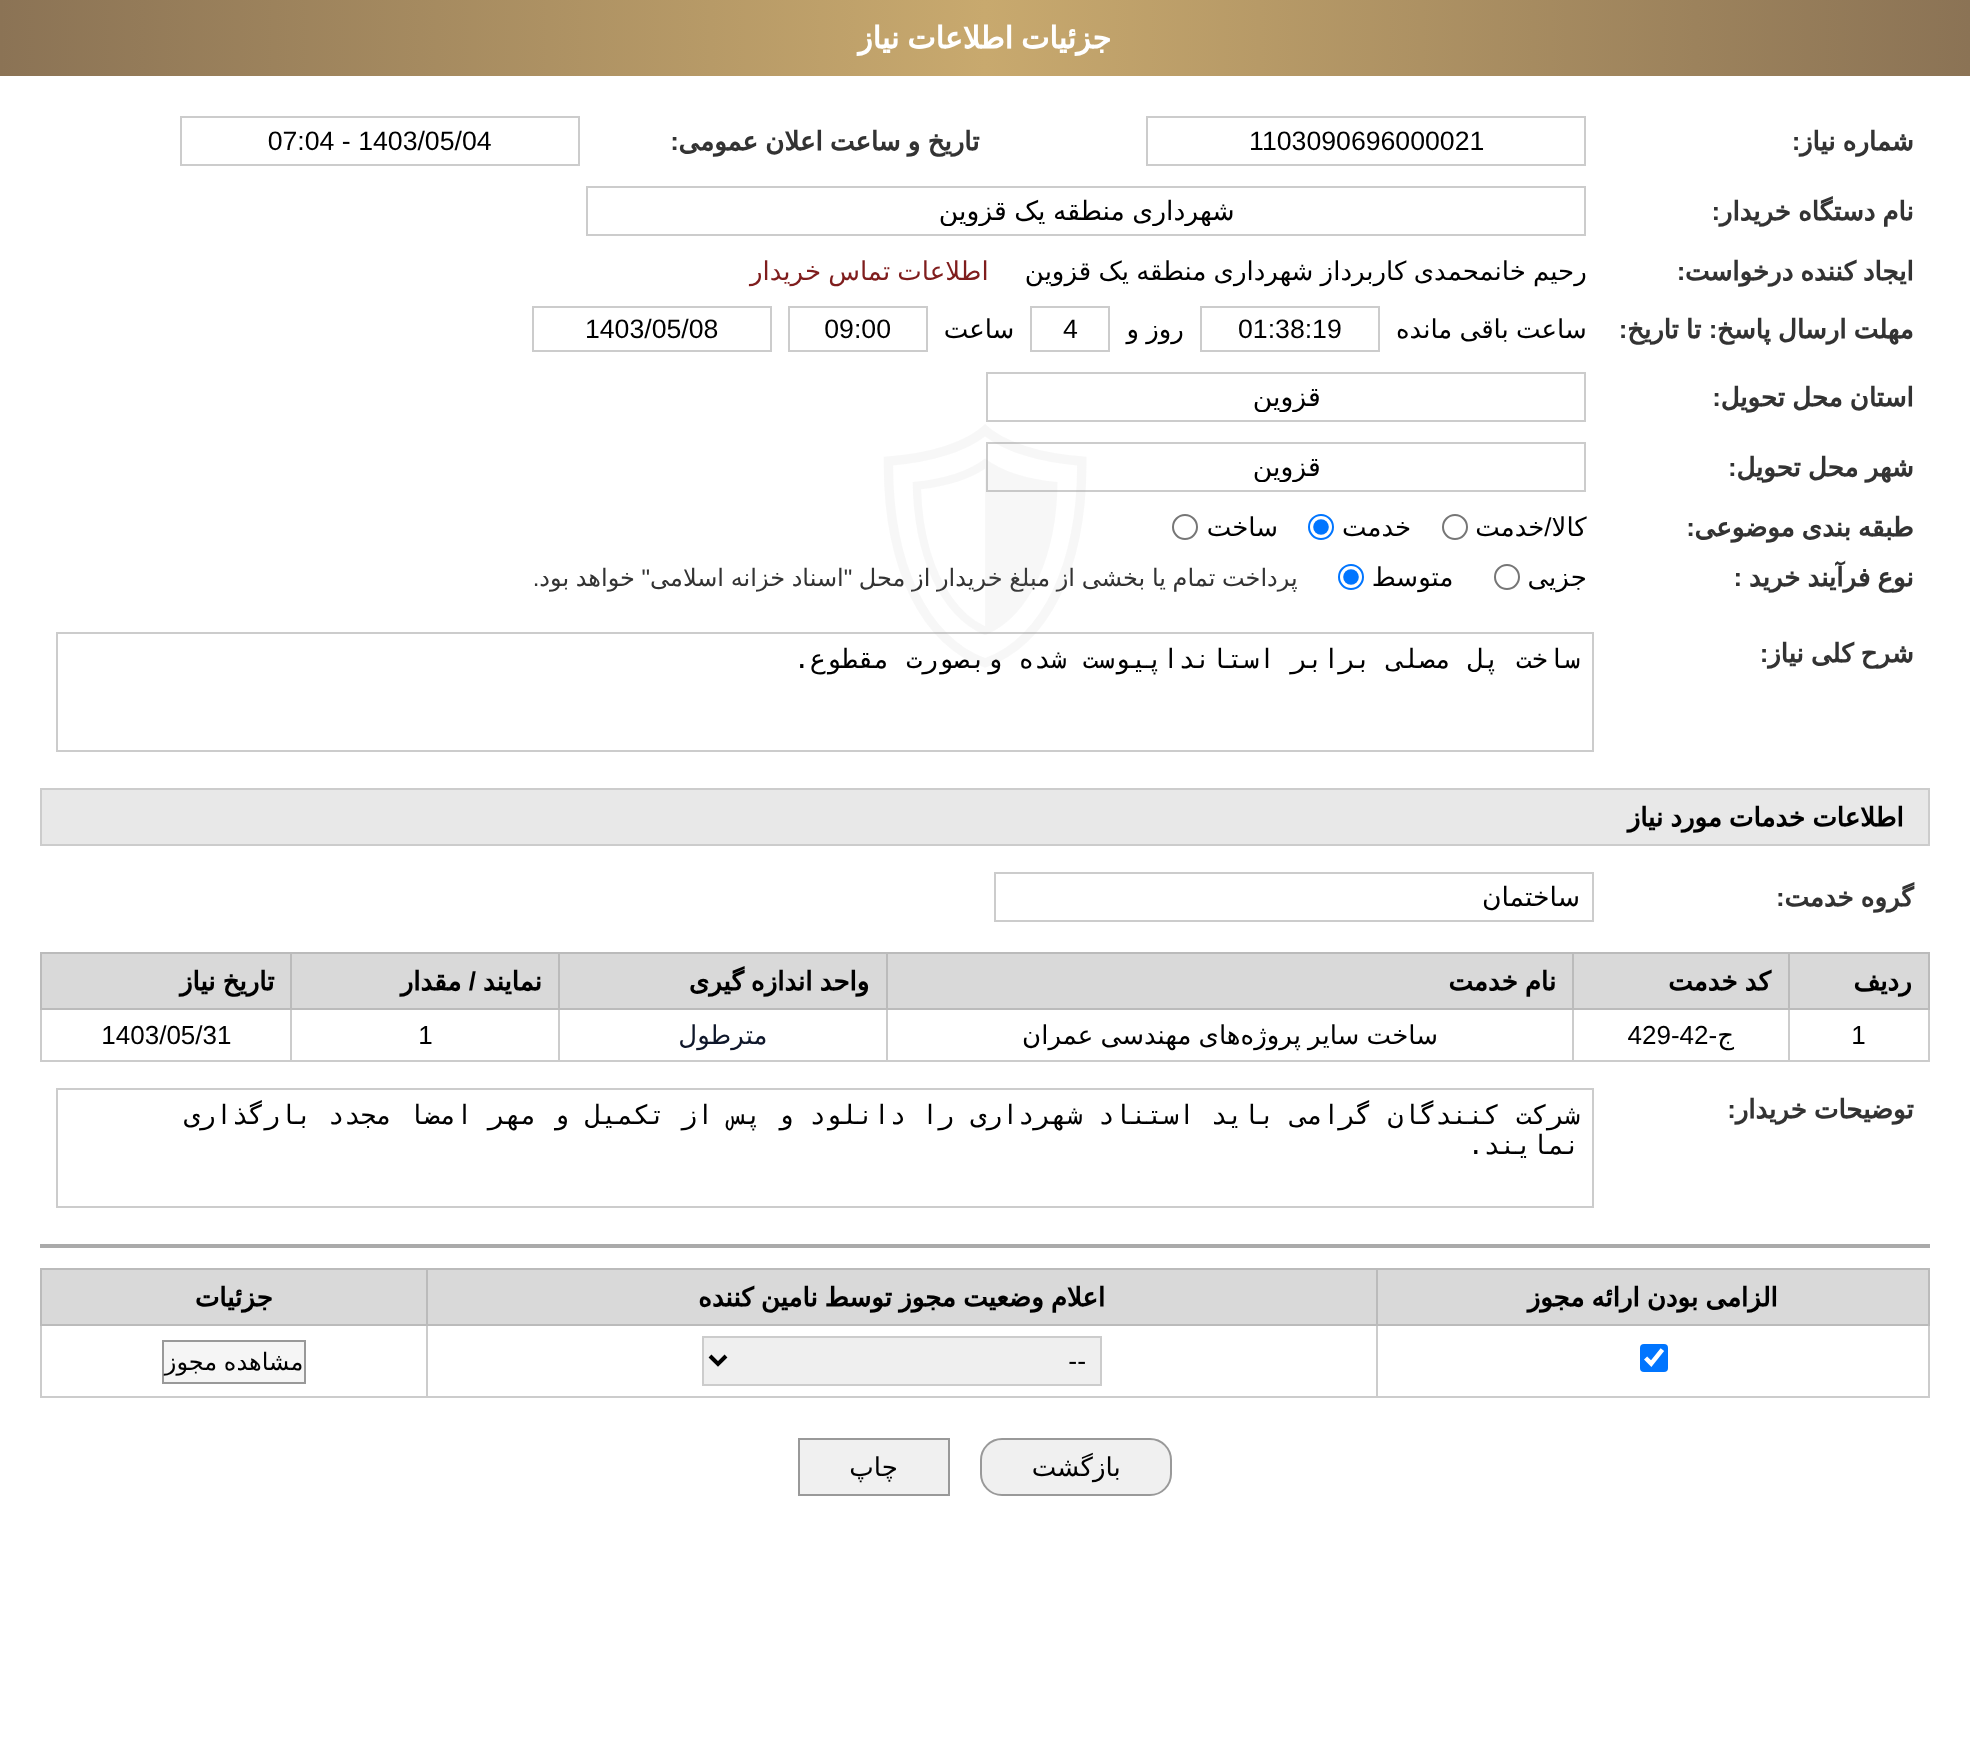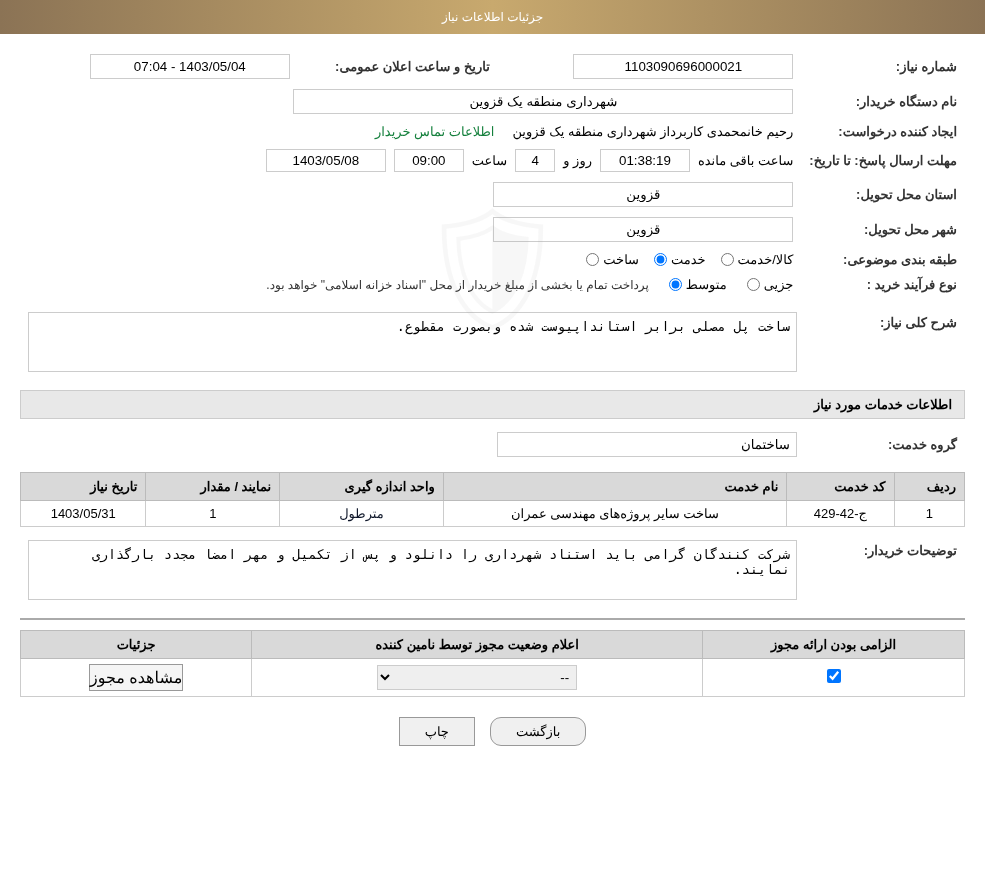--- a/index.html
+++ b/index.html
@@ -13,22 +13,22 @@
       width: 985px;
       margin: 0 auto;
       background: #fff;
       min-height: 875px;
     }
     .header-bar {
       background: linear-gradient(to left, #8b7355, #c8a96e, #8b7355);
       color: #fff;
       text-align: center;
       padding: 10px 20px;
-      font-size: 12px;
-      font-weight: normal;
+      font-size: 15px;
+      font-weight: bold;
     }
     .main-content {
       padding: 15px 20px;
     }
     .info-table {
       width: 100%;
       border-collapse: collapse;
       margin-bottom: 10px;
     }
     .info-table td {
@@ -51,21 +51,21 @@
       padding: 4px 6px;
       background: #fff;
     }
     .input-medium {
       width: 180px;
       border: 1px solid #ccc;
       padding: 4px 6px;
       background: #fff;
     }
     .link-blue {
-      color: #15803d;
+      color: #7f1d1d;
       cursor: pointer;
     }
     .date-row {
       display: flex;
       align-items: center;
       gap: 8px;
       direction: rtl;
     }
     .section-header {
       background: #e8e8e8;
@@ -186,21 +186,21 @@
       border: 1px solid #ccc;
       padding: 3px;
       width: 200px;
       direction: rtl;
     }
     .view-btn {
       border: 1px solid #999;
       background: #f5f5f5;
       padding: 3px 0;
       cursor: pointer;
-      font-size: 16px;
+      font-size: 12px;
       font-family: Tahoma, Arial, sans-serif;
     }
     .checkbox-styled {
       width: 14px;
       height: 14px;
     }
     .content-wrapper {
       position: relative;
     }
   </style>

